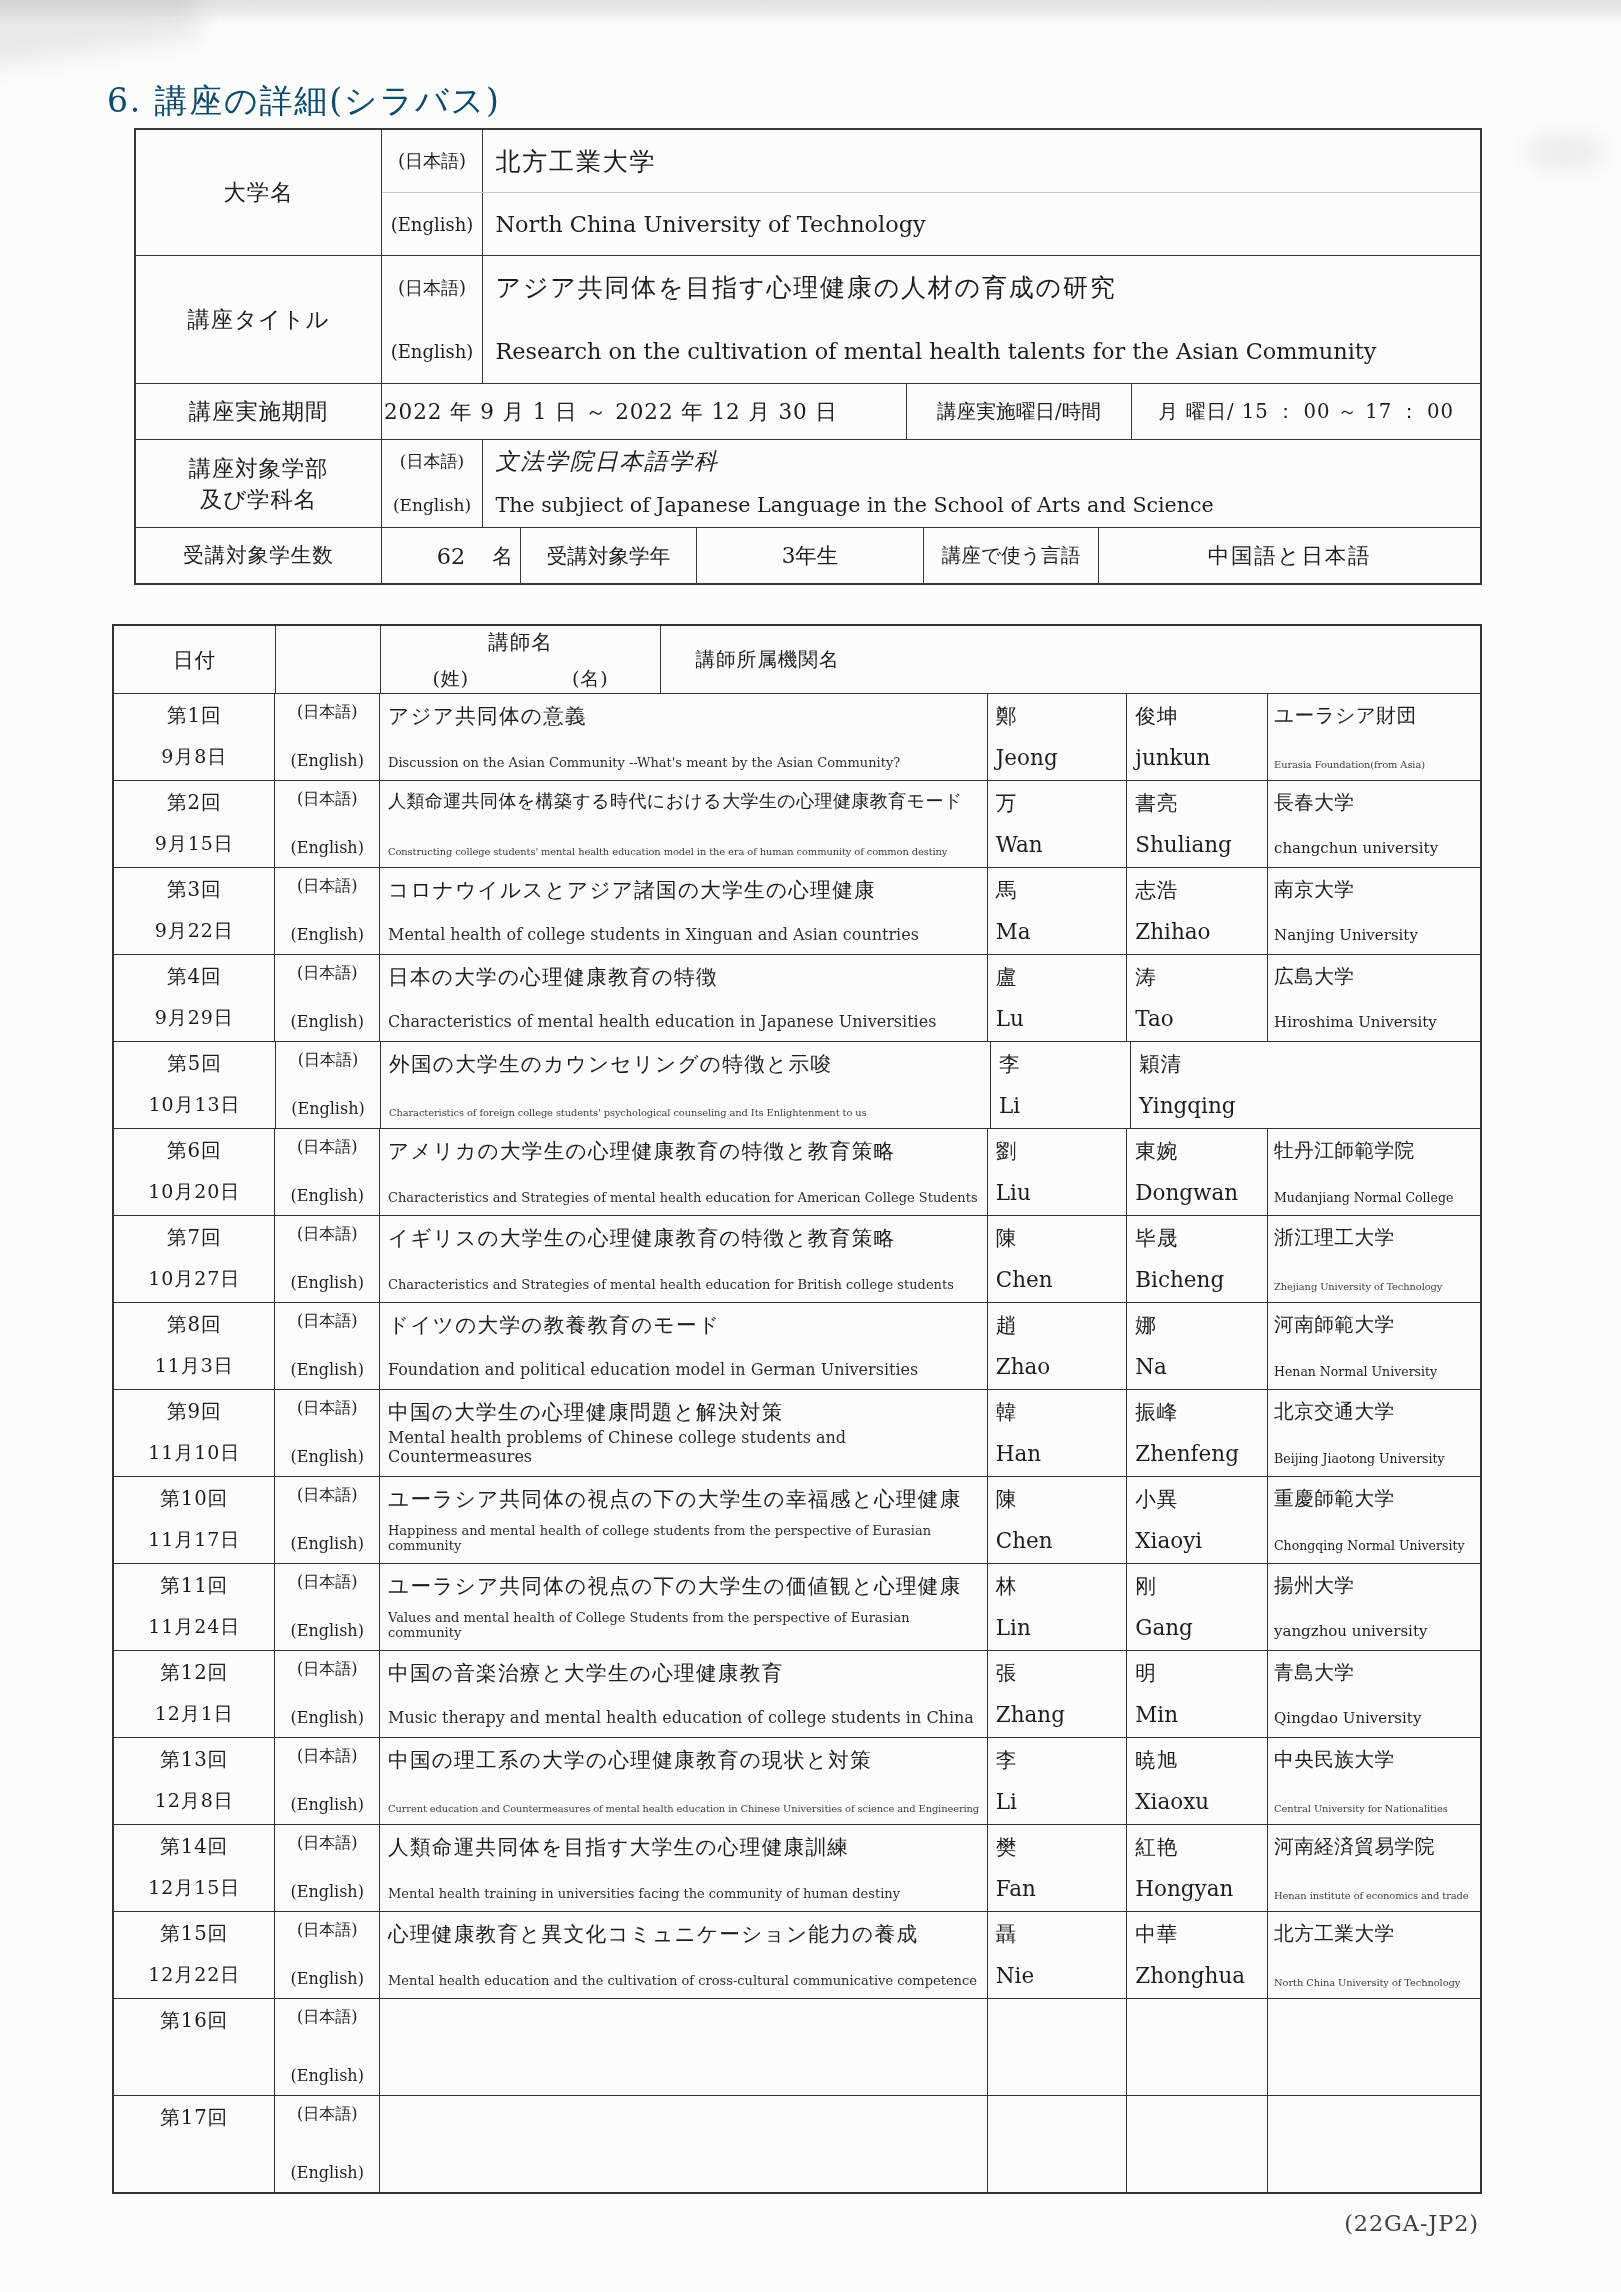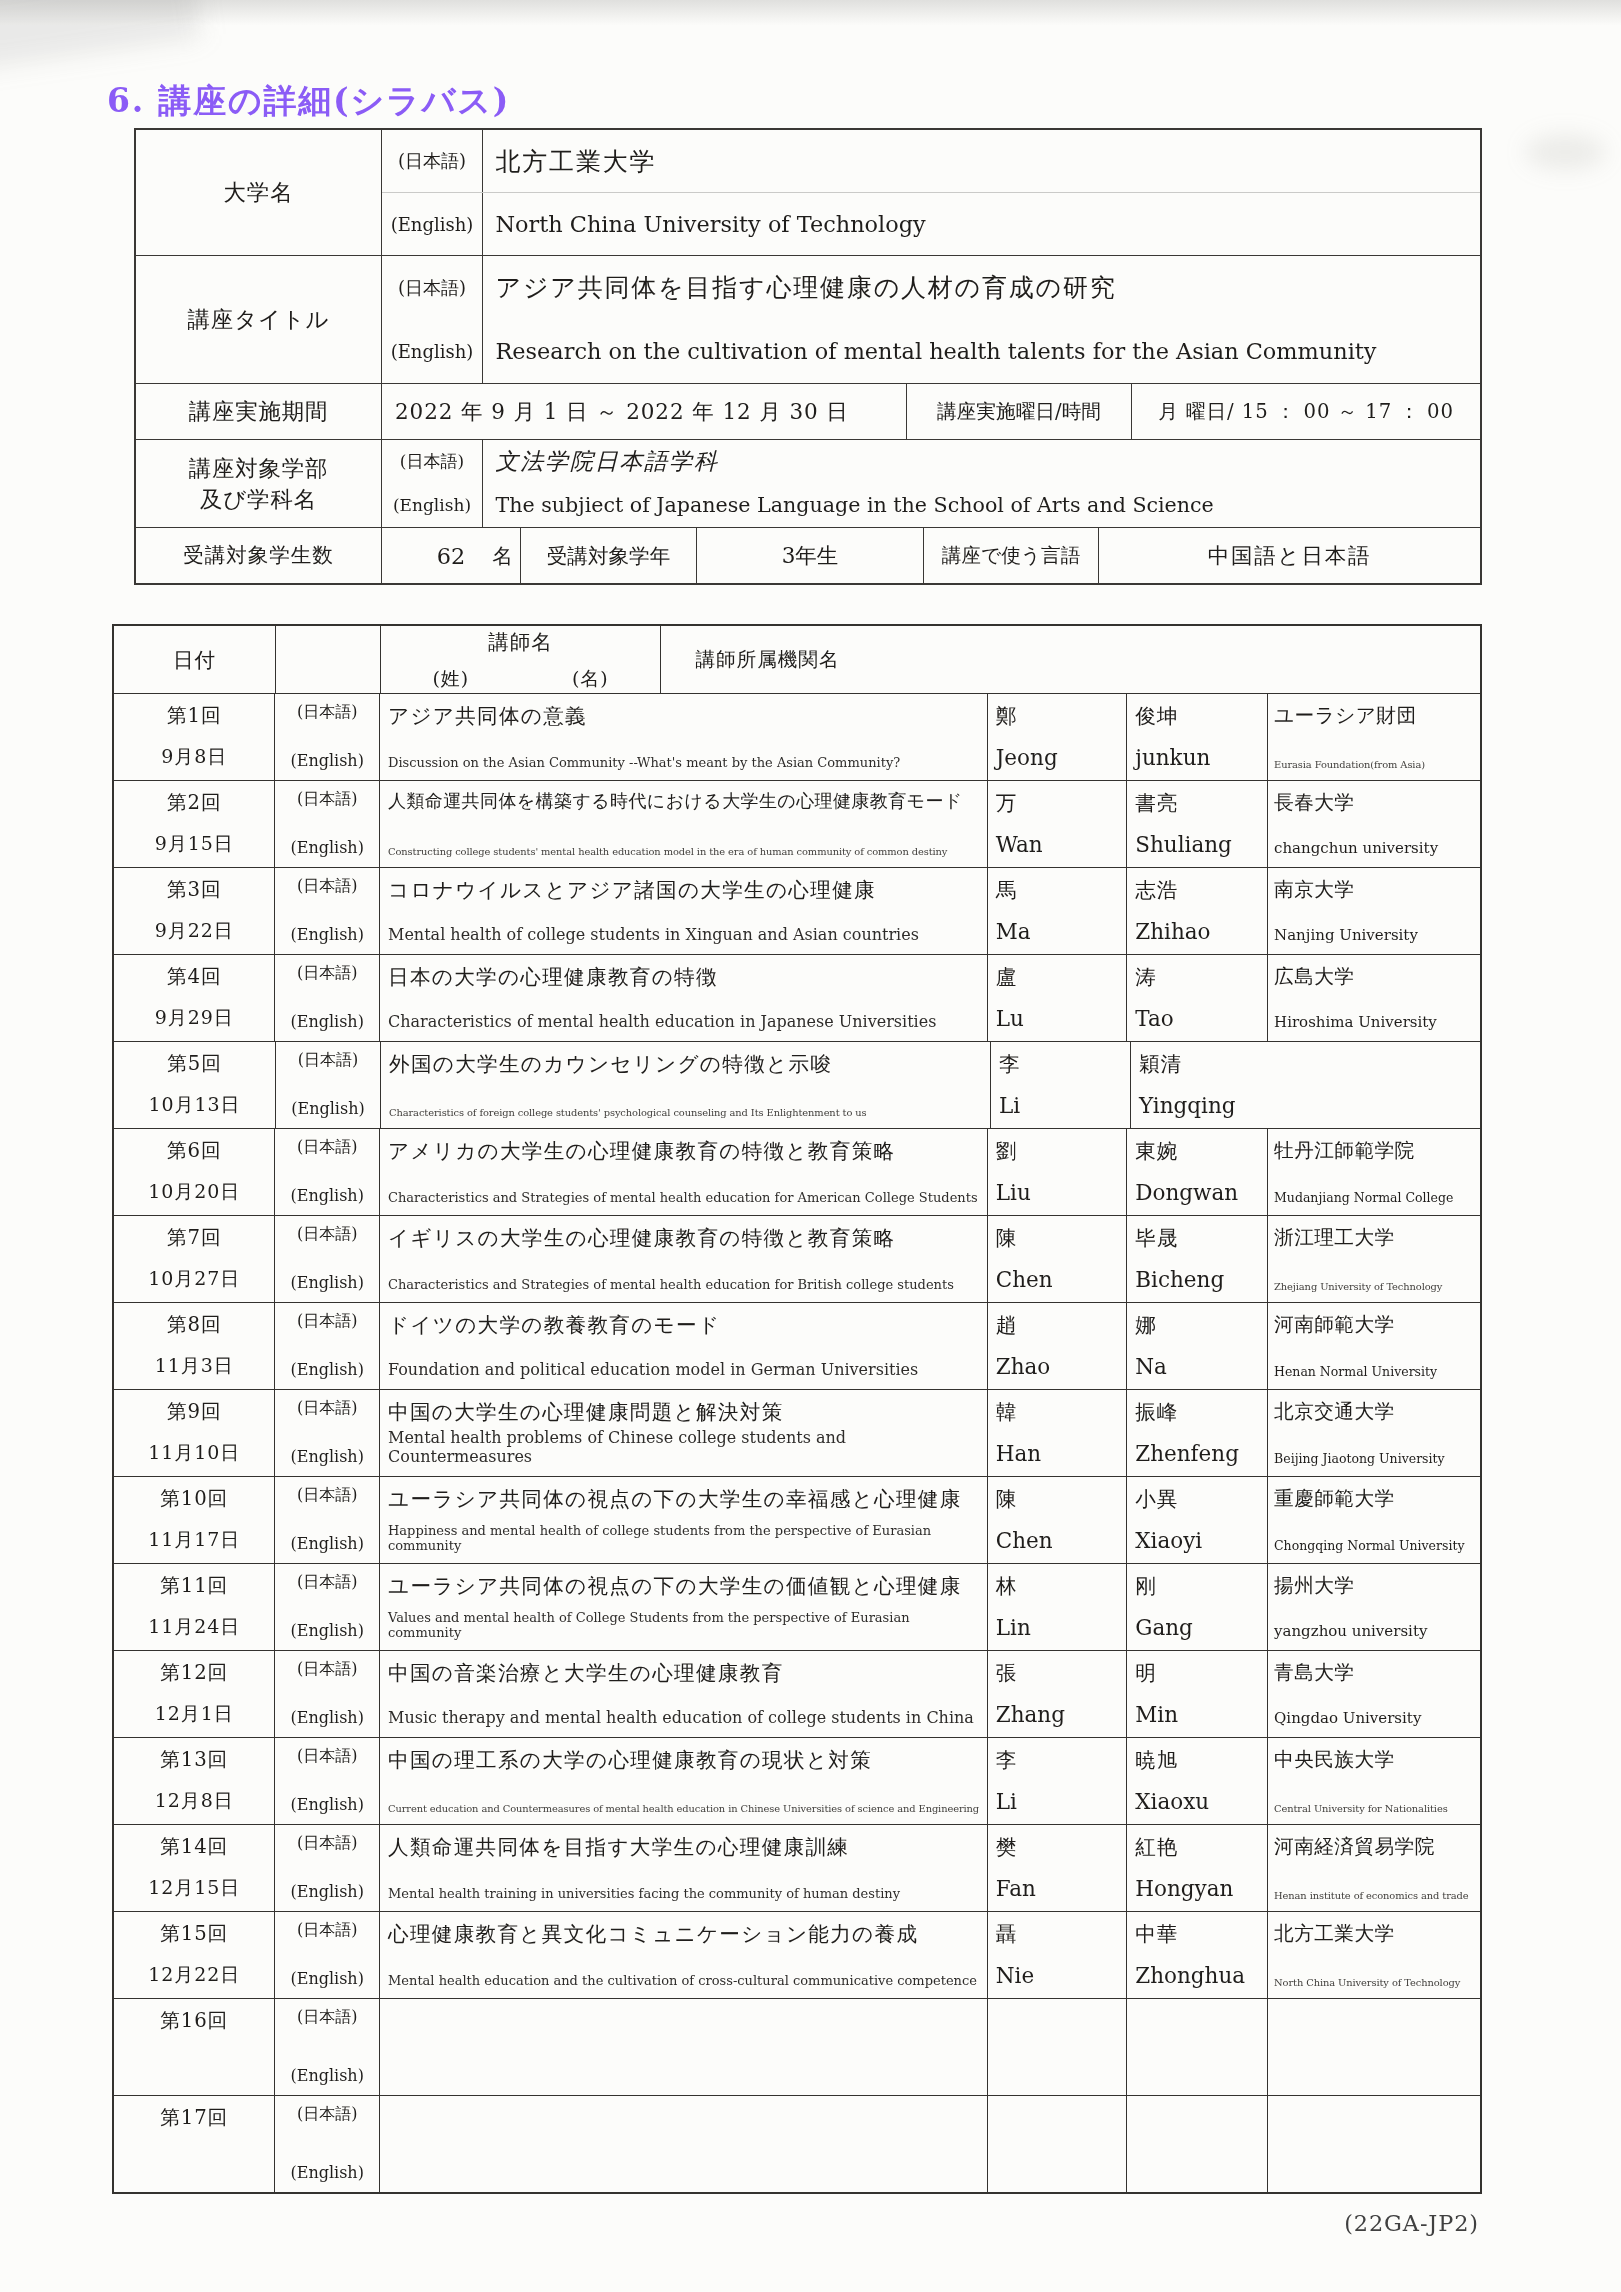--- a/index.html
+++ b/index.html
@@ -6,22 +6,22 @@
   body{width:1622px;height:2293px;background:#e8e8e6;font-family:"DejaVu Serif","Liberation Serif",serif;}
   .page{position:relative;width:1622px;height:2293px;background:#fcfcfa;overflow:hidden;color:#1f1d1b;}
   
   .artifact-top{position:absolute;left:0;top:0;width:100%;height:32px;
     background:linear-gradient(180deg,rgba(150,150,148,0.28),rgba(150,150,148,0.0) 80%);}
   .artifact-corner{position:absolute;left:-36px;top:-27px;width:233px;height:81px;transform:rotate(-8deg);
     background:rgba(130,130,128,0.15);filter:blur(12.5px);}
   .artifact-right{position:absolute;right:16px;top:134px;width:81px;height:36px;
     background:rgba(140,140,138,0.14);filter:blur(10.7px);border-radius:50%;}
   
-  .title{position:absolute;left:107px;top:79px;font-size:33px;font-weight:bold;margin:0;
-    letter-spacing:1.8px;color:#8b5cf6;}
+  .title{position:absolute;left:107px;top:79px;font-size:33px;font-weight:normal;margin:0;
+    letter-spacing:1.8px;color:#0c4a6e;}
   
   .info-table{position:absolute;left:134px;top:128px;width:1348px;border:2.7px solid #3a3835;box-sizing:border-box;}
   .irow{display:flex;border-top:1.8px solid #3a3835;box-sizing:border-box;}
   .irow:first-child{border-top:none;}
   .cell{box-sizing:border-box;display:flex;align-items:center;}
   .c-label{width:245px;justify-content:center;font-size:22.4px;letter-spacing:0.9px;flex-direction:column;line-height:1.35;}
   .bi-col{flex:1;display:flex;flex-direction:column;border-left:1.8px solid #3a3835;}
   .bi-line{flex:1;display:flex;}
   .bl-top{border-top:0.9px solid rgba(110,108,105,0.35);}
   .lang-cell{width:101px;justify-content:center;font-size:18px;border-right:1.8px solid #3a3835;}
@@ -30,21 +30,21 @@
   .en-content{font-size:22.4px;}
   .r1{height:125px;}
   .r2{height:128px;}
   .r3{height:56px;}
   .r4{height:88px;}
   .r4 .lang-cell{font-size:17px;}
   .r4 .ja-content{font-size:23px;font-style:italic;}
   .r4 .en-content{font-size:20.6px;}
   .r5{height:56px;}
   .v-div{border-left:1.8px solid #3a3835;}
-  .period-value{width:525px;padding-left:13px;font-size:21.5px;letter-spacing:0.9px;}
+  .period-value{width:525px;padding-left:2px;font-size:21.5px;letter-spacing:0.9px;}
   .dow-label{width:225px;justify-content:center;font-size:19.7px;}
   .dow-value{flex:1;justify-content:center;font-size:19.7px;letter-spacing:0.9px;}
   .count-cell{width:139px;font-size:22.4px;position:relative;justify-content:center;}
   .count-unit{position:absolute;right:7.2px;font-size:20.6px;}
   .grade-label{width:176px;justify-content:center;font-size:20.6px;}
   .grade-value{width:227px;justify-content:center;font-size:21.5px;}
   .lang-use-label{width:175px;justify-content:center;font-size:19.7px;}
   .lang-use-value{flex:1;justify-content:center;font-size:21.5px;letter-spacing:1.8px;}
   .r5 .cell{font-weight:normal;}
   

